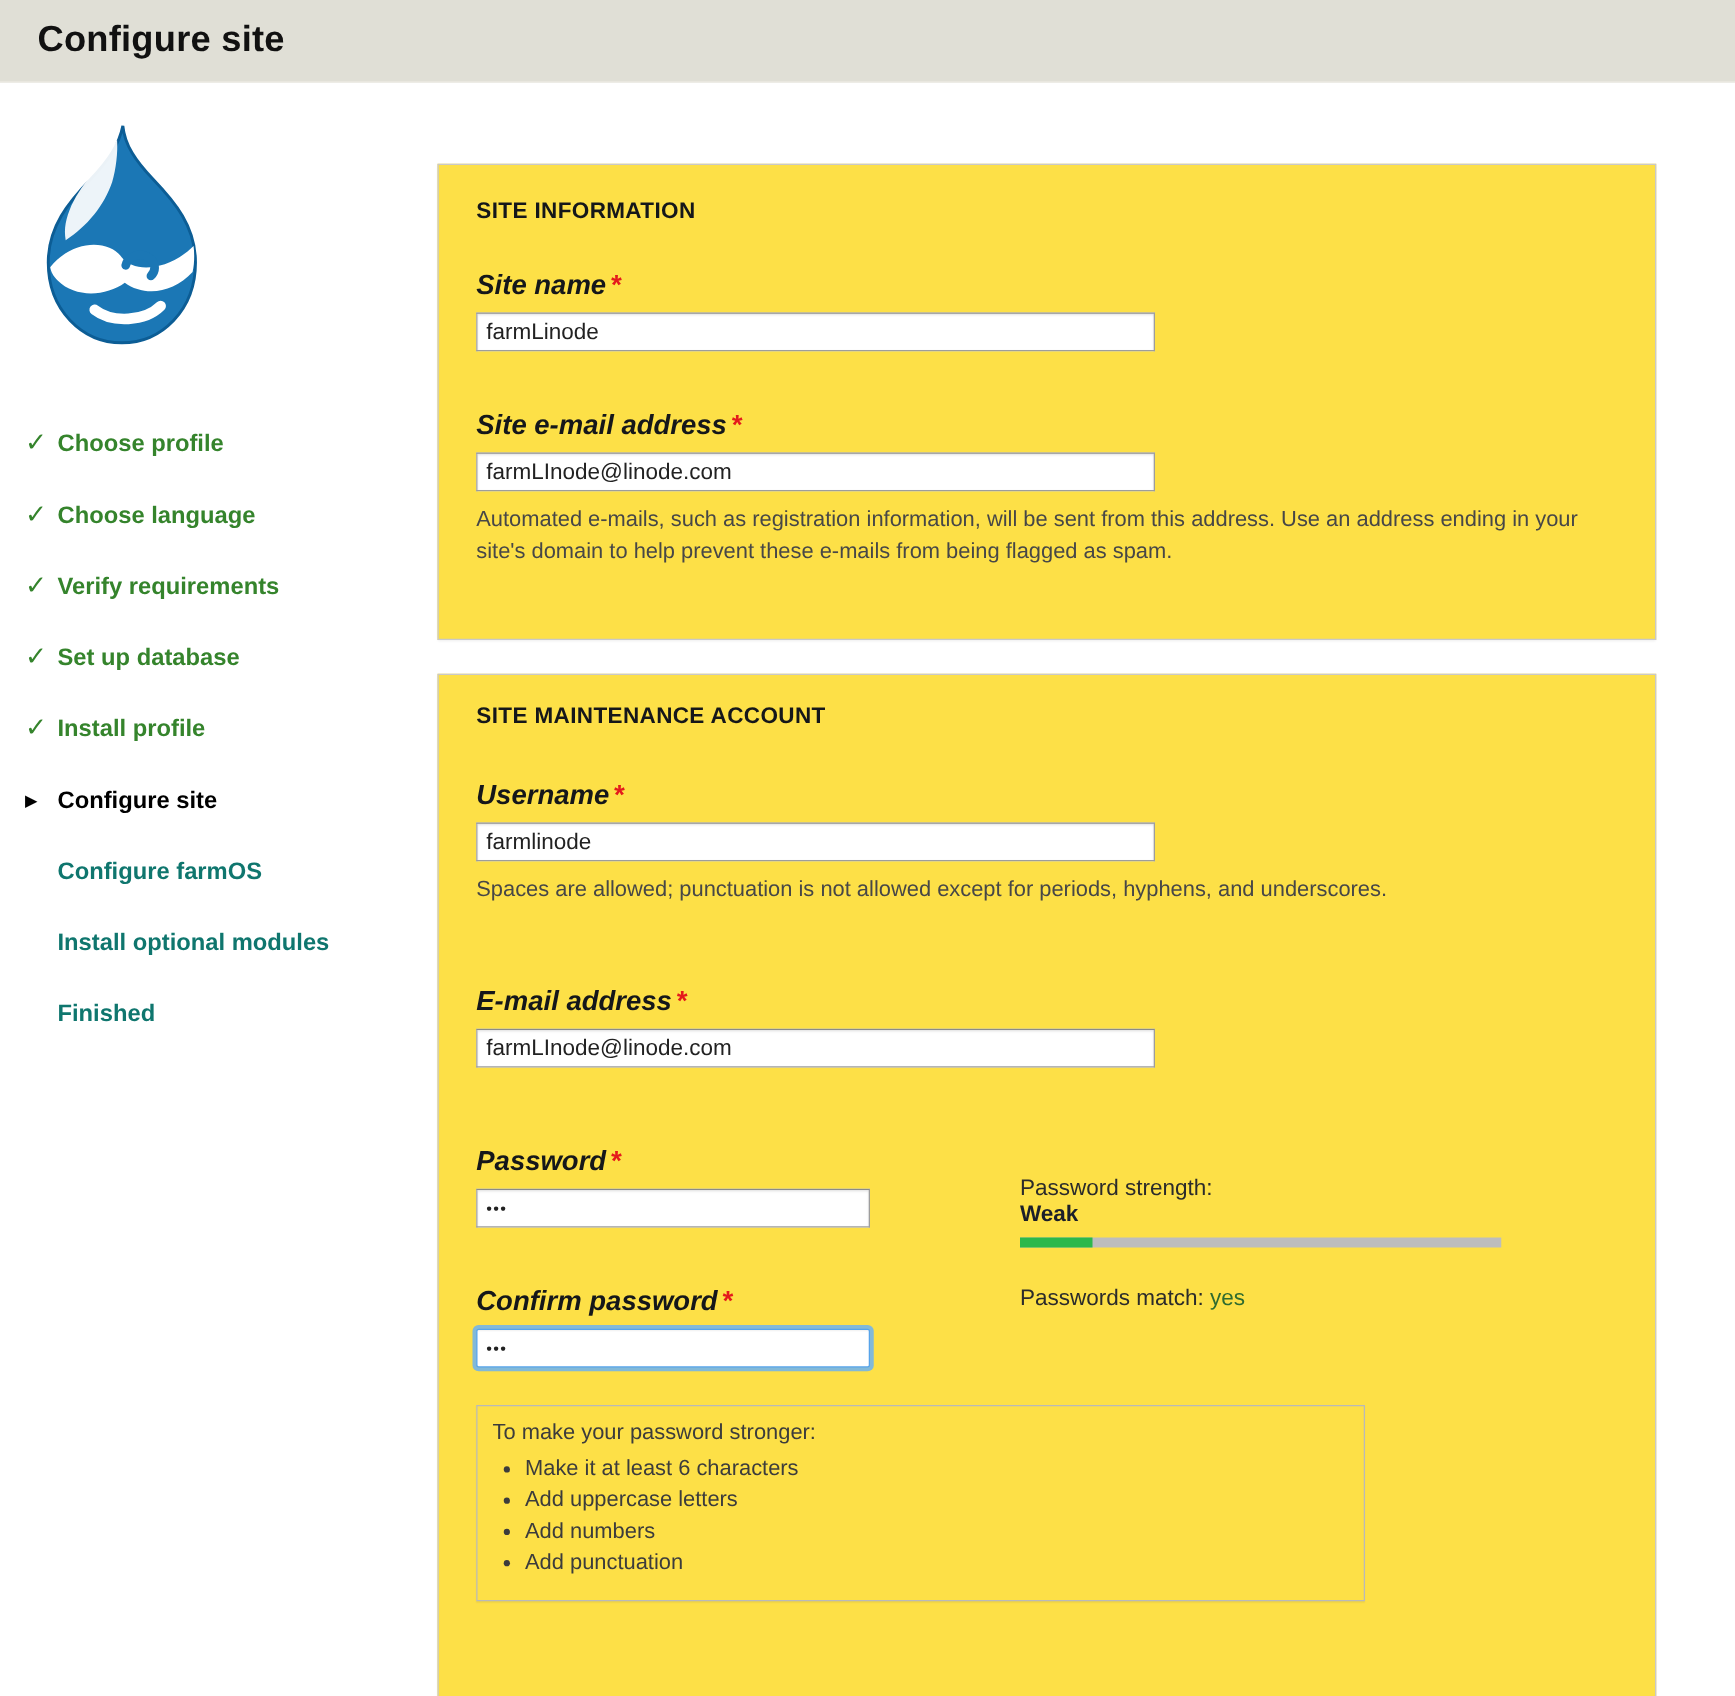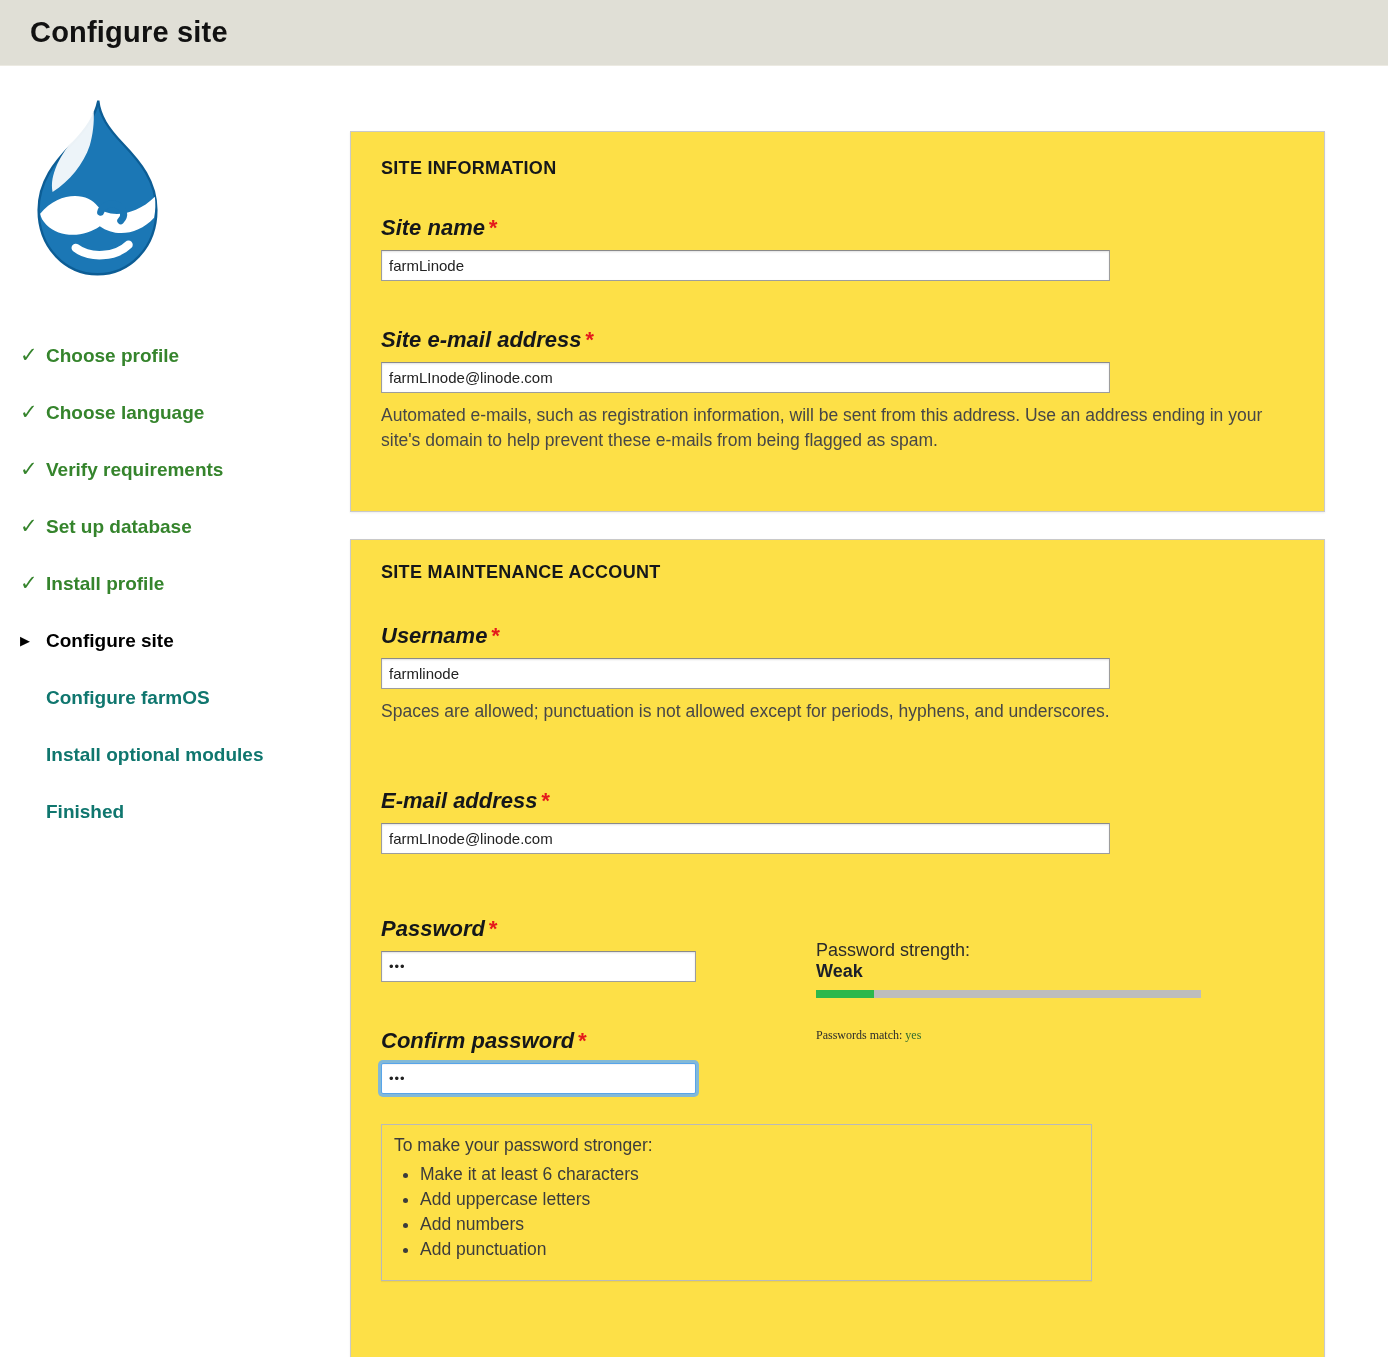--- a/index.html
+++ b/index.html
@@ -27,41 +27,41 @@
 
   
   .panel{border:1px solid #c9c9c9;background:#fde047;box-shadow:0 1px 2px rgba(0,0,0,.07);box-sizing:border-box;}
   .panel-site-info{padding:26px 30px 58px 30px;}
   .panel-account{margin-top:27px;padding:22px 30px 85px 30px;}
   .legend{font-size:18px;font-weight:bold;color:#15171a;letter-spacing:.3px;margin:0 0 36px 0;}
   .panel-account .legend{margin-bottom:40px;}
 
   .form-item label{display:block;font-size:22px;font-weight:bold;color:#15171a;margin-bottom:9px;font-style:italic;}
   .req{color:#e41a1c;font-weight:bold;margin-left:3px;}
-  input.text{box-sizing:border-box;width:729px;height:31px;border:1px solid #9d9d9d;border-top-color:#8a8a8a;
-             padding:5px 7px;font-size:15px;color:#222;font-family:"Liberation Sans","DejaVu Sans",sans-serif;
+  input.text{box-sizing:border-box;width:543px;height:31px;border:1px solid #9d9d9d;border-top-color:#8a8a8a;
+             padding:5px 7px;font-size:18px;color:#222;font-family:"Liberation Sans","DejaVu Sans",sans-serif;
              box-shadow:inset 0 1px 2px rgba(0,0,0,.12);background:#fff;}
   input.pw{width:315px;font-size:13px;letter-spacing:1px;}
   input.focused{border:1px solid #57a4ea;border-radius:2px;outline:none;
                 box-shadow:0 0 0 3px rgba(108,177,242,.85), inset 0 1px 1px rgba(0,0,0,.05);}
   .desc{color:#474747;font-size:17.5px;line-height:1.42;margin-top:10px;max-width:920px;}
 
   .gap-lg{margin-top:46px;}
   .gap-xl{margin-top:64px;}
 
   
   .pw-row{display:flex;align-items:flex-start;margin-top:62px;}
   .pw-row.confirm{margin-top:30px;}
   .pw-left{width:325px;flex:none;}
   .pw-right{margin-left:110px;width:385px;flex:none;}
   .strength-head{display:flex;justify-content:space-between;font-size:18px;color:#2b2b2b;margin-top:24px;flex-direction:column;}
   .strength-head .level{font-weight:bold;color:#1b1f2a;}
   .strength-bar{height:8px;background:#bdbdbd;margin-top:8px;width:100%;}
   .strength-bar .fill{height:100%;background:#2cb84b;}
-  .match-line{font-size:12px;color:#2b2b2b;margin-bottom:20px;font-family:Liberation Serif, serif;}
+  .match-line{font-size:18px;color:#2b2b2b;margin-bottom:20px;}
   .match-line .yes{color:#2f6b2f;}
 
   
   .tips{border:1px solid #b9b9b9;box-sizing:border-box;width:711px;margin-top:30px;
         padding:10px 16px 16px 12px;font-size:17.5px;color:#3c3c3c;box-shadow:0 1px 1px rgba(0,0,0,.05);}
   .tips ul{margin:8px 0 0 0;padding-left:26px;}
   .tips li{margin:4px 0;}
 </style>
 </head>
 <body>

